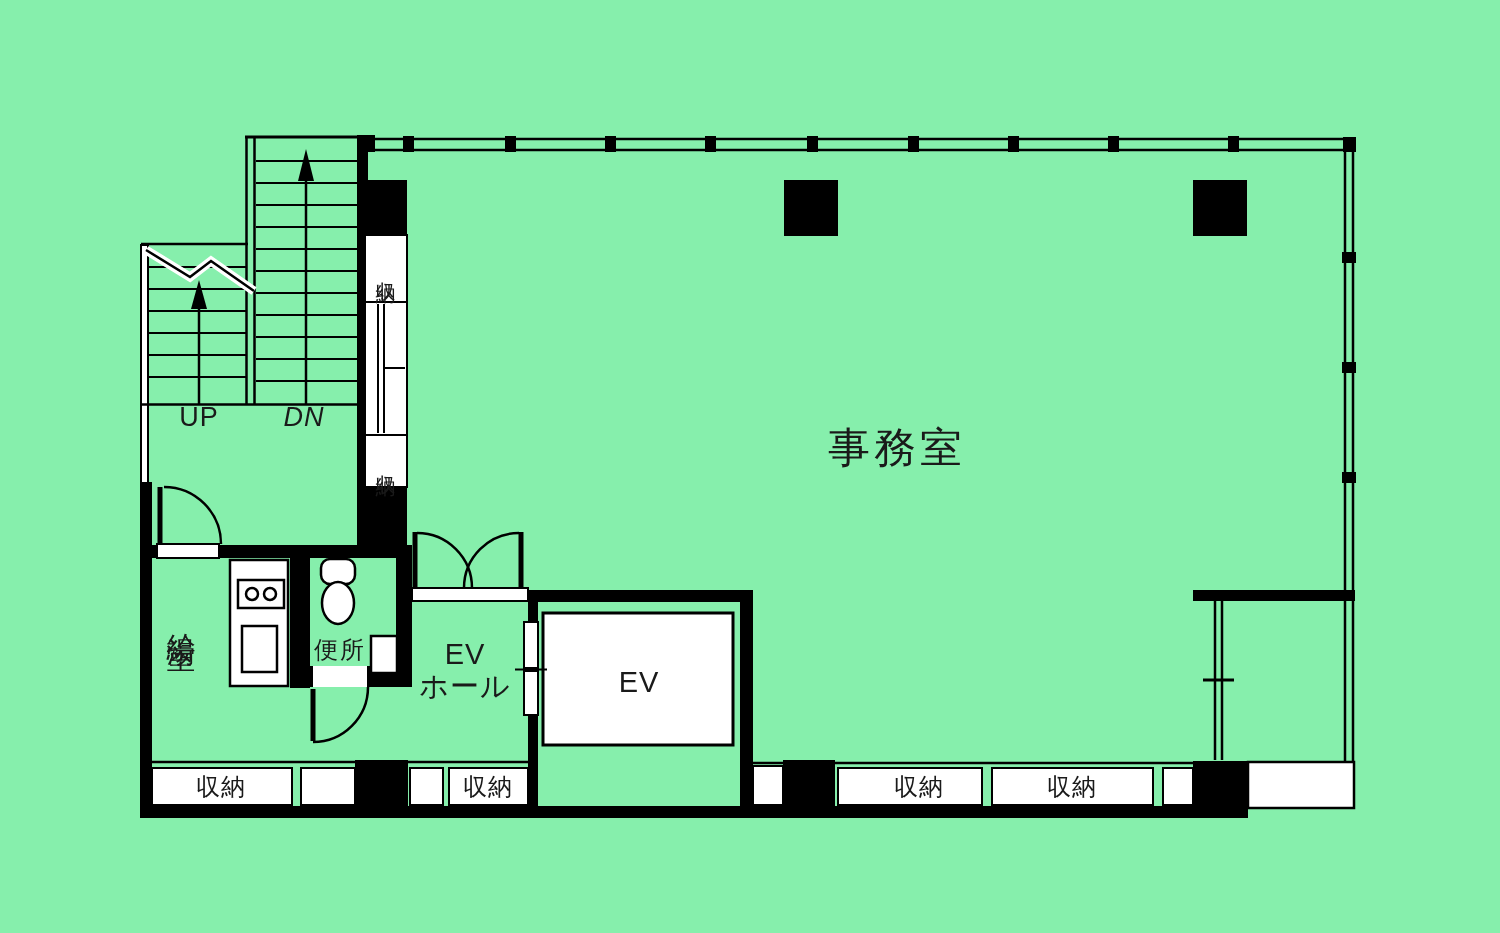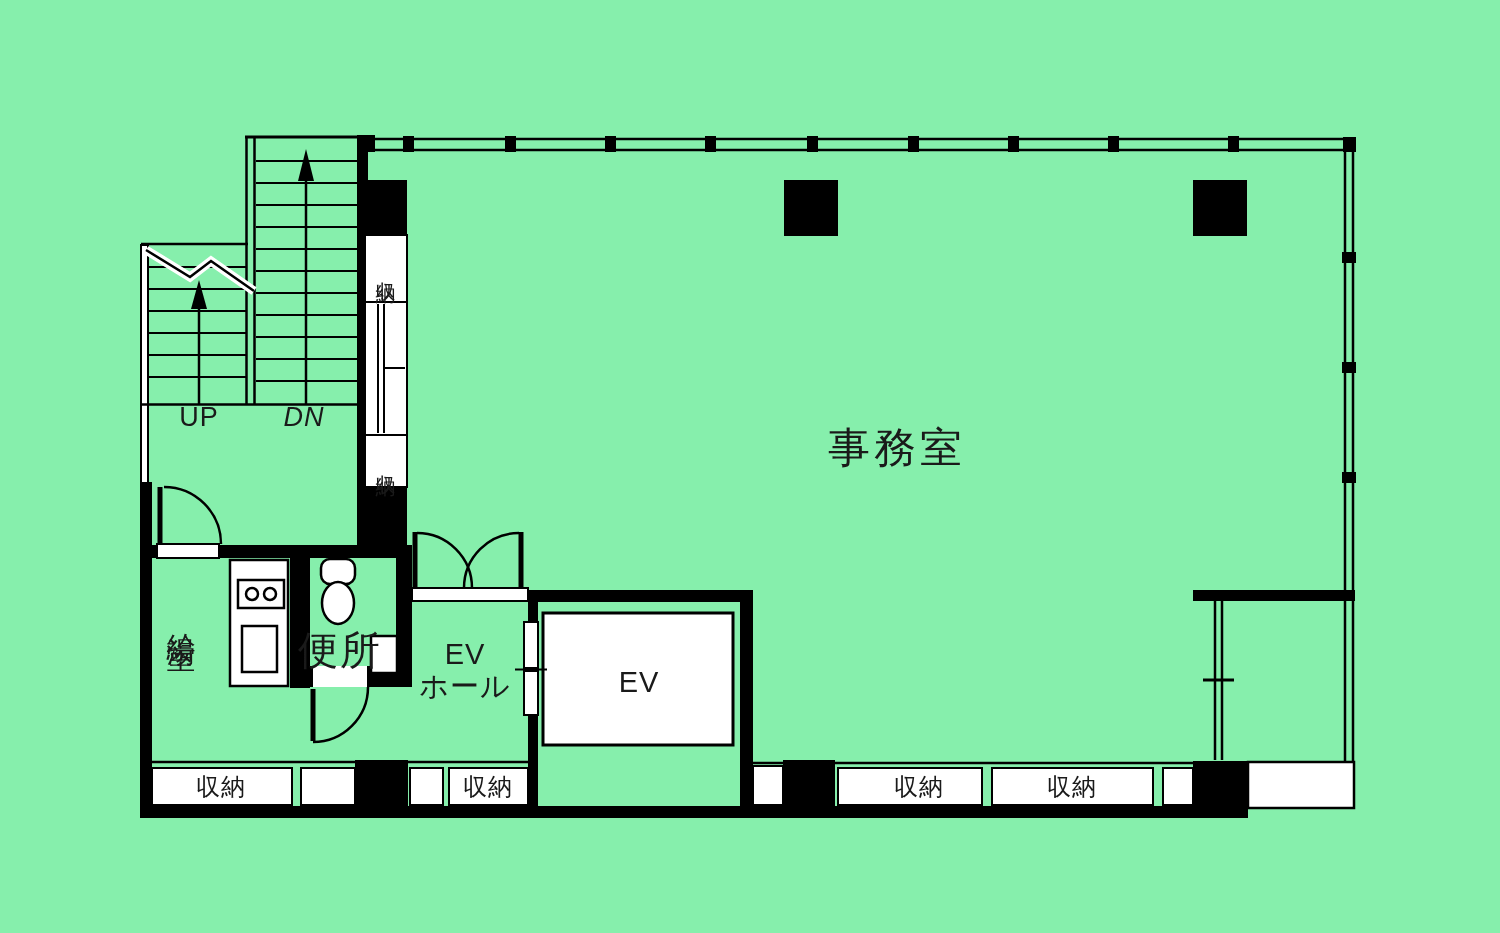--- a/index.html
+++ b/index.html
@@ -4,21 +4,21 @@
 <style>
   html,body{margin:0;padding:0;background:#ffffff;}
   #canvas{position:relative;width:1500px;height:933px;background:#86efac;overflow:hidden;
           font-family:"Liberation Sans","DejaVu Sans",sans-serif;}
   #plan-svg{position:absolute;left:0;top:0;}
   .lbl{position:absolute;transform:translate(-50%,-50%);color:#1a1a1a;white-space:nowrap;
        font-family:"Liberation Sans","DejaVu Sans",sans-serif;line-height:1;}
   .vlbl{writing-mode:vertical-rl;text-orientation:upright;}
   .office-lbl{font-size:42px;letter-spacing:4px;}
   .updn-lbl{font-size:27px;letter-spacing:1px;}
-  .room-lbl{font-size:40px;letter-spacing:2px;}
+  .room-lbl{font-size:24px;letter-spacing:2px;}
   .kit-lbl{font-size:29px;letter-spacing:5px;}
   .evhall-lbl{font-size:29px;text-align:center;letter-spacing:1px;}
   .evhall-lbl span{display:block;line-height:1.1;}
   .ev-lbl{font-size:29px;letter-spacing:1px;}
   .sto-lbl{font-size:24px;letter-spacing:1px;}
   .sto-v-lbl{font-size:20px;letter-spacing:2px;}
 </style>
 </head>
 <body>
 

